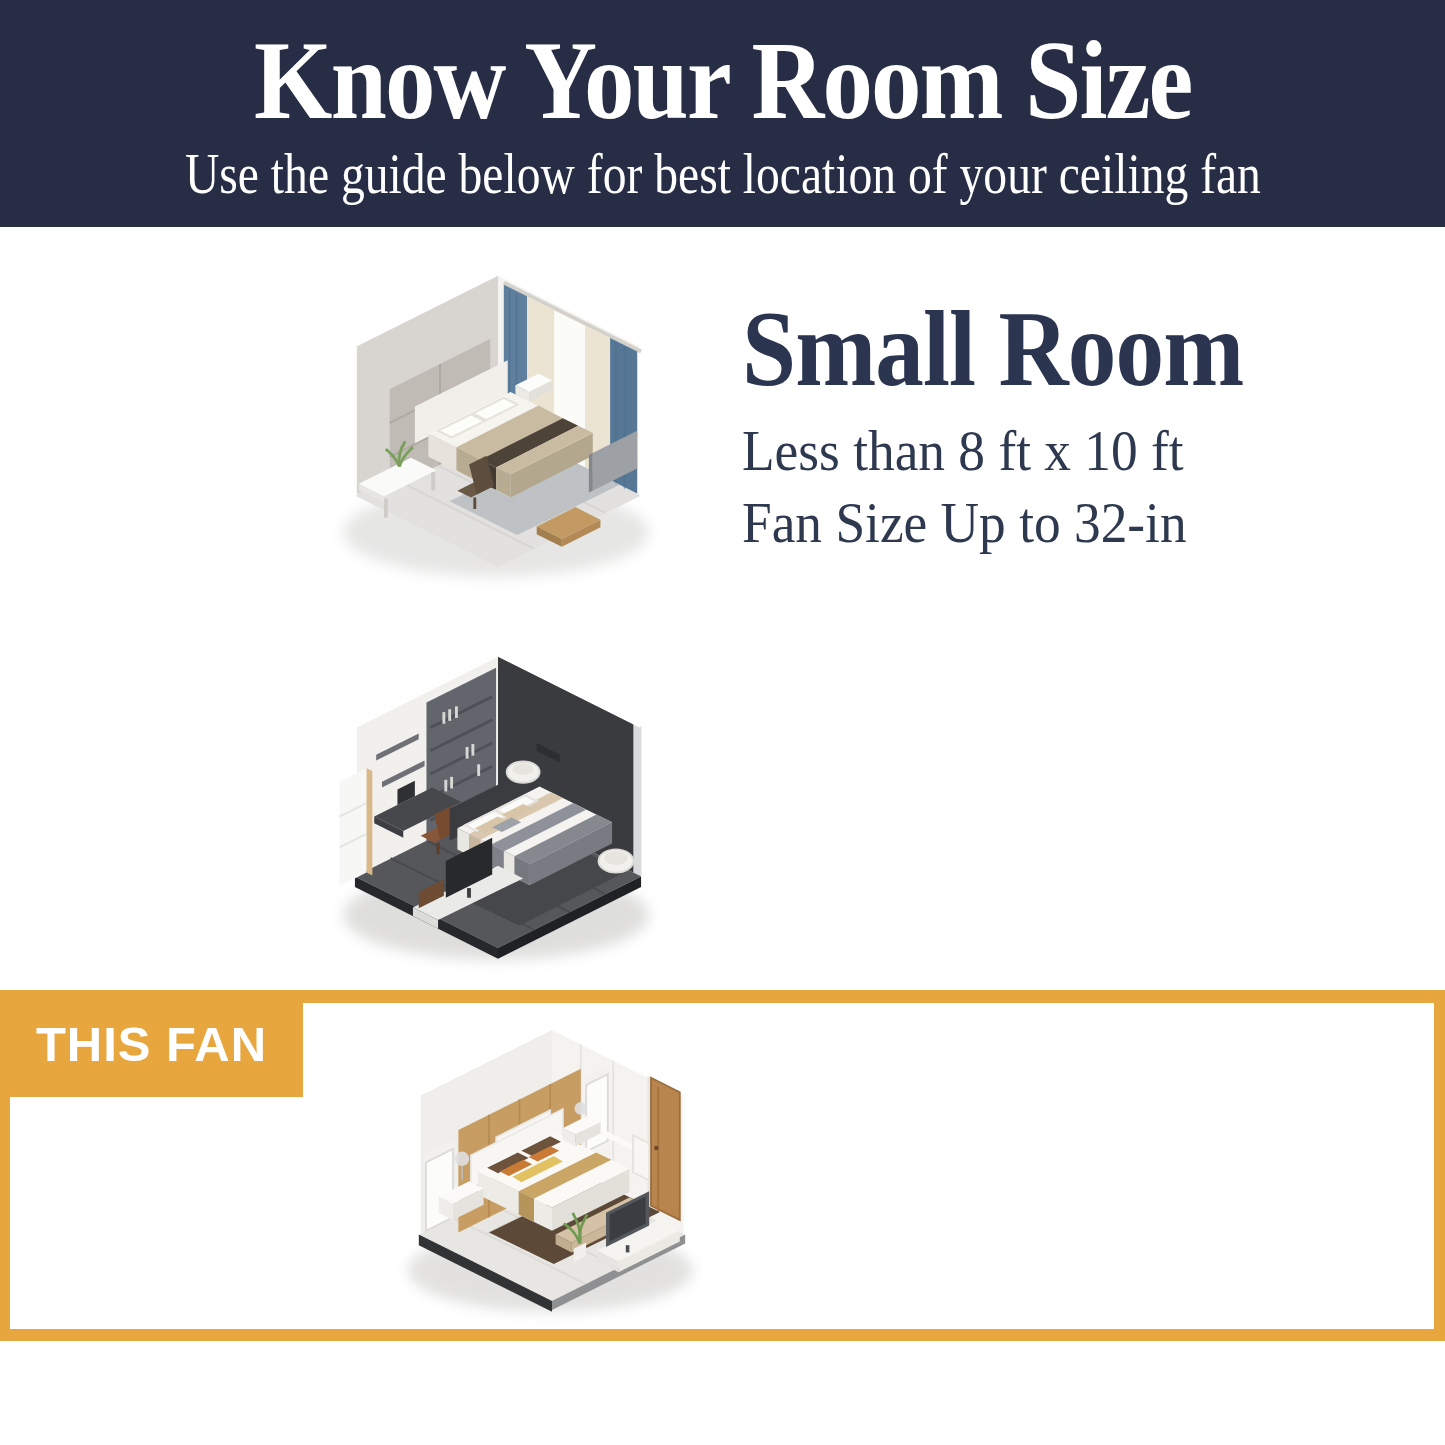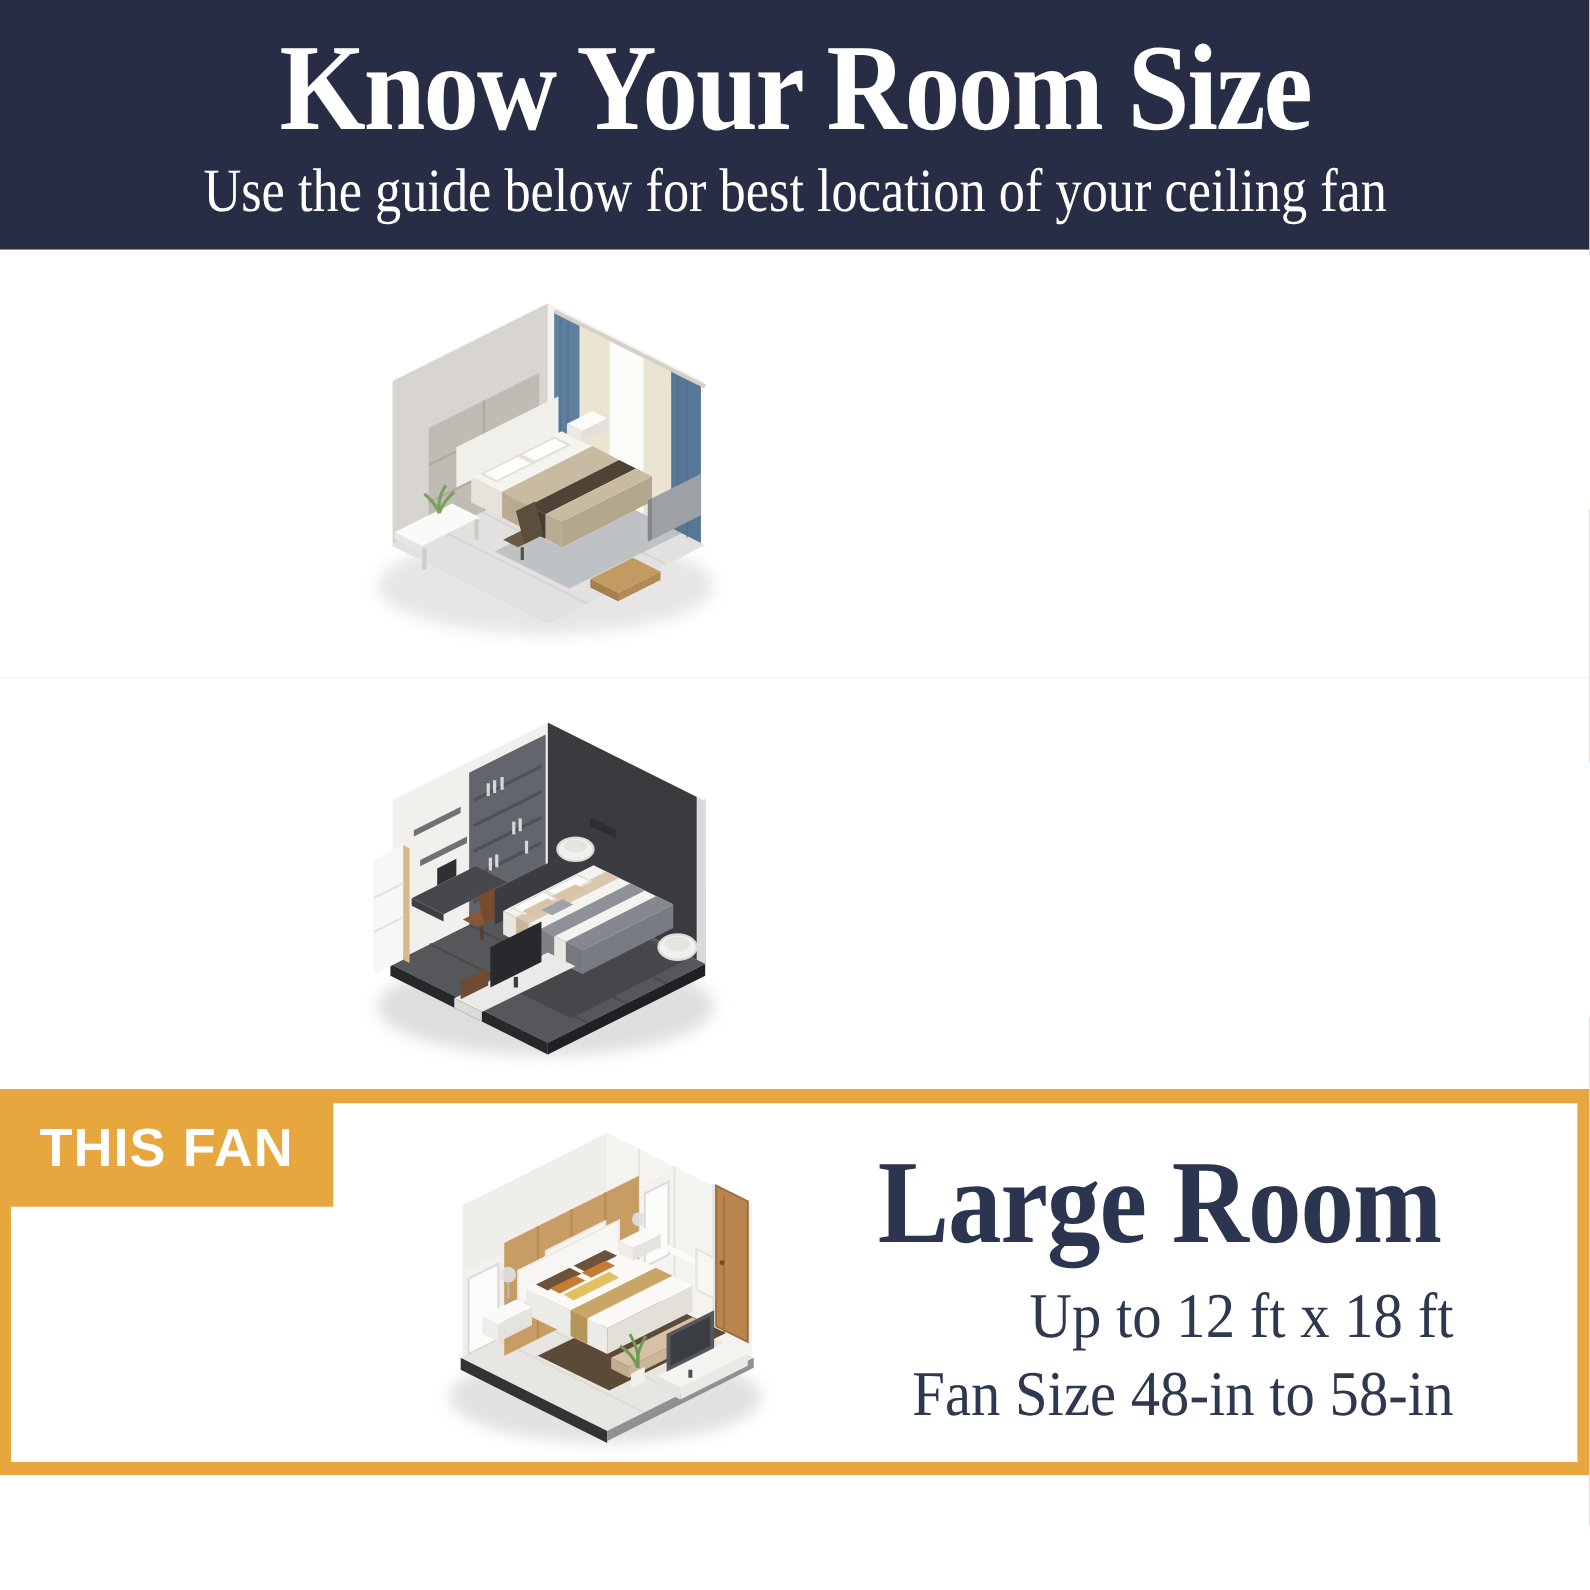--- a/index.html
+++ b/index.html
@@ -1,17 +1,17 @@
 <!DOCTYPE html>
 <html style="--header-bg: #272d45; --header-text: #ffffff; --heading-text: #2b3550; --body-text: #2e3950; --accent-gold: #e8a73e;"><head>
 <meta charset="utf-8">
 <style>
   html,body { margin:0; padding:0; }
   body { background:#ffffff; font-family:"Liberation Serif","DejaVu Serif",serif; }
-  .page { width:1445px; height:1445px; overflow:hidden; position:relative; background:#fdba74;text-align:right; }
+  .page { width:1445px; height:1445px; overflow:hidden; position:relative; background:#bef264; }
 
   
   .header {
     height:227px; background:var(--header-bg,#272d45);
     display:flex; flex-direction:column; align-items:center; justify-content:center;
     color:var(--header-text,#ffffff);
   }
   .header .title {
     margin:0; font-weight:bold; font-size:112px; line-height:1.02;
     letter-spacing:-2px; transform:scaleX(0.9); transform-origin:center;
@@ -152,20 +152,25 @@
         <g>
           <polygon points="240,288 280,268 306,281 266,301" fill="#c39a62"></polygon>
           <polygon points="240,288 240,296 266,309 266,301" fill="#a27f4c"></polygon>
           <polygon points="266,301 266,309 306,289 306,281" fill="#b38a55"></polygon>
         </g>
         <g>
           <polygon points="298,212 344,189 344,228 298,251" fill="#9da0a4"></polygon>
           <polygon points="294,214 298,212 298,251 294,253" fill="#84878b"></polygon>
         </g>
       </svg>
+    </div>
+    <div class="room-text">
+      <h2 class="room-name">Small Room</h2>
+      <p class="room-line">Less than 8 ft x 10 ft</p>
+      <p class="room-line">Fan Size Up to 32-in</p>
     </div>
   </div>
 
   <div class="room-row row-medium">
     <div class="illu">
       <svg viewBox="0 0 400 360">
         <defs>
             <filter id="b2" x="-40%" y="-40%" width="180%" height="180%">
               <feGaussianBlur stdDeviation="7"></feGaussianBlur>
             </filter>
@@ -363,21 +368,16 @@
         <g>
           <polygon points="250,274 318,240 342,252 274,286" fill="#f5f4f1"></polygon>
           <polygon points="250,274 250,286 274,298 274,286" fill="#e6e4e0"></polygon>
           <polygon points="274,286 274,298 342,264 342,252" fill="#ebe9e4"></polygon>
           <polygon points="260,232 308,208 308,246 260,270" fill="#54575b"></polygon>
           <polygon points="264,234 304,214 304,244 264,264" fill="#3a3d41"></polygon>
           <line x1="284" y1="268" x2="284" y2="276" stroke="#4a4d51" stroke-width="4"></line>
         </g>
       </svg>
     </div>
-    <div class="room-text">
-      <h2 class="room-name">Large Room</h2>
-      <p class="room-line">Up to 12 ft x 18 ft</p>
-      <p class="room-line">Fan Size 48-in to 58-in</p>
-    </div>
   </div>
 
   <div class="footer-space"></div>
 </div>
 
 </body></html>

